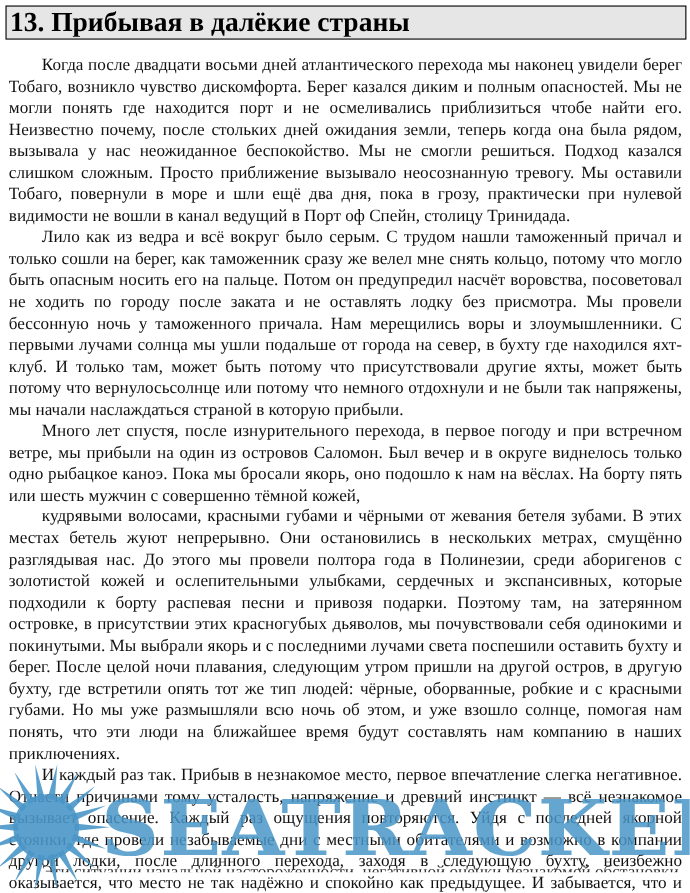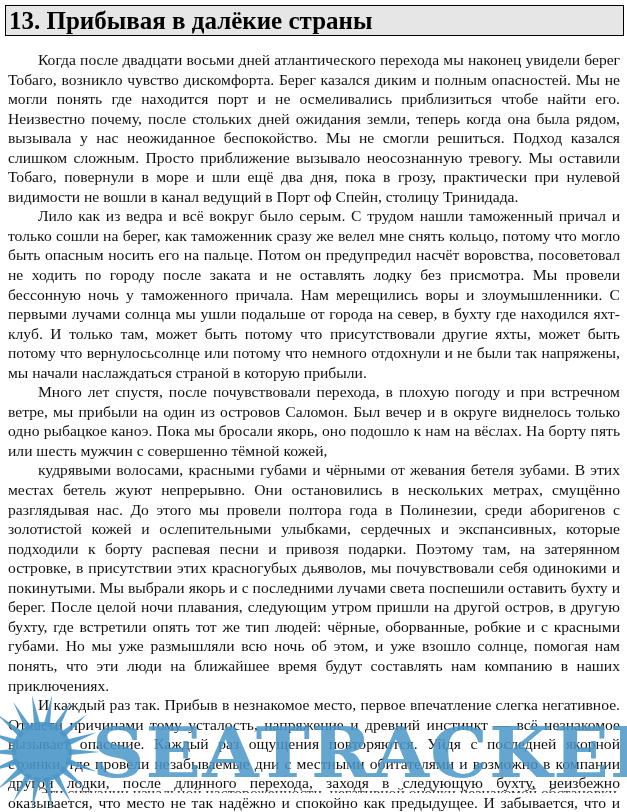--- a/index.html
+++ b/index.html
@@ -35,21 +35,21 @@
 </style>
 </head>
 <body>
 
 <div class="page">
   <div class="heading">13. Прибывая в далёкие страны</div>
 
   <div class="body-text">
     <p>Когда после двадцати восьми дней атлантического перехода мы наконец увидели берег Тобаго, возникло чувство дискомфорта. Берег казался диким и полным опасностей. Мы не могли понять где находится порт и не осмеливались приблизиться чтобе найти его. Неизвестно почему, после стольких дней ожидания земли, теперь когда она была рядом, вызывала у нас неожиданное беспокойство. Мы не смогли решиться. Подход казался слишком сложным. Просто приближение вызывало неосознанную тревогу. Мы оставили Тобаго, повернули в море и шли ещё два дня, пока в грозу, практически при нулевой видимости не вошли в канал ведущий в Порт оф Спейн, столицу Тринидада.</p>
     <p>Лило как из ведра и всё вокруг было серым. С трудом нашли таможенный причал и только сошли на берег, как таможенник сразу же велел мне снять кольцо, потому что могло быть опасным носить его на пальце. Потом он предупредил насчёт воровства, посоветовал не ходить по городу после заката и не оставлять лодку без присмотра. Мы провели бессонную ночь у таможенного причала. Нам мерещились воры и злоумышленники. С первыми лучами солнца мы ушли подальше от города на север, в бухту где находился яхт-клуб. И только там, может быть потому что присутствовали другие яхты, может быть потому что вернулосьсолнце или потому что немного отдохнули и не были так напряжены, мы начали наслаждаться страной в которую прибыли.</p>
-    <p>Много лет спустя, после почувствовали перехода, в плохую погоду и при встречном ветре, мы прибыли на один из островов Саломон. Был вечер и в округе виднелось только одно рыбацкое каноэ. Пока мы бросали якорь, оно подошло к нам на вёслах. На борту пять или шесть мужчин с совершенно тёмной кожей,</p>
+    <p>Много лет спустя, после изнурительного перехода, в первое погоду и при встречном ветре, мы прибыли на один из островов Саломон. Был вечер и в округе виднелось только одно рыбацкое каноэ. Пока мы бросали якорь, оно подошло к нам на вёслах. На борту пять или шесть мужчин с совершенно тёмной кожей,</p>
     <p class="cont" style="text-indent: 30px;">кудрявыми волосами, красными губами и чёрными от жевания бетеля зубами. В этих местах бетель жуют непрерывно. Они остановились в нескольких метрах, смущённо разглядывая нас. До этого мы провели полтора года в Полинезии, среди аборигенов с золотистой кожей и ослепительными улыбками, сердечных и экспансивных, которые подходили к борту распевая песни и привозя подарки. Поэтому там, на затерянном островке, в присутствии этих красногубых дьяволов, мы почувствовали себя одинокими и покинутыми. Мы выбрали якорь и с последними лучами света поспешили оставить бухту и берег. После целой ночи плавания, следующим утром пришли на другой остров, в другую бухту, где встретили опять тот же тип людей: чёрные, оборванные, робкие и с красными губами. Но мы уже размышляли всю ночь об этом, и уже взошло солнце, помогая нам понять, что эти люди на ближайшее время будут составлять нам компанию в наших приключениях.</p>
     <p>И каждый раз так. Прибыв в незнакомое место, первое впечатление слегка негативное. Отчасти причинами тому усталость, напряжение и древний инстинкт — всё незнакомое вызывает опасение. Каждый раз ощущения повторяются. Уйдя с последней якорной стоянки, где провели незабываемые дни с местными обитателями и возможно в компании другой лодки, после длинного перехода, заходя в следующую бухту, неизбежно оказывается, что место не так надёжно и спокойно как предыдущее. И забывается, что и там в первый момент казалось то же самое. На берегу всё не так красиво, потому что не знаешь куда пойти, люди не так приветливы, как наши друзья в предыдущей бухте, к которым в первое время мы тоже относились настороженно. А экипаж стоящей рядом яхты даже не показывется наружу, что они о себе мнят! Однако вечером от них следует приглашение на ужин, на рыбу, которую они выловили после обеда.</p>
   </div>
 
   <div class="faded-line">Эти ситуации начальной настороженности, негативной оценки незнакомой обстановки, мы</div>
 
   <div class="watermark">
     <svg width="130" height="122" viewBox="0 0 130 122" style="position:absolute;left:-10px;top:0;">
       <g transform="translate(52,62)" fill="rgba(74,150,200,0.9)">
         <circle r="30"></circle>

